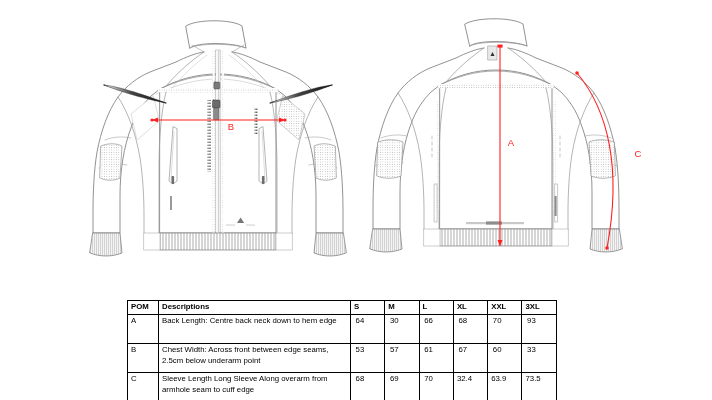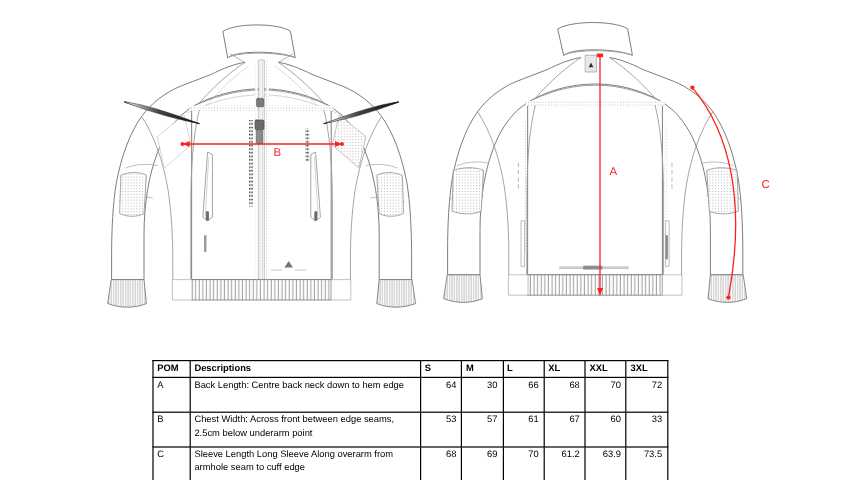--- a/index.html
+++ b/index.html
@@ -61,21 +61,21 @@
     vertical-align: middle;
   }
   table.spec tbody td.pom {
     width: 31px;
   }
   table.spec tbody td.desc {
     width: 192px;
   }
   table.spec tbody td.num {
     text-align: right;
-    padding-right: 4px;
+    padding-right: 20px;
   }
   table.spec tbody tr {
     height: 29px;
   }
   col.c-pom   { width: 31px; }
   col.c-desc  { width: 192px; }
   col.c-size  { width: 34.3px; }
 </style>
 </head>
 <body>
@@ -323,37 +323,37 @@
     </thead>
     <tbody>
       <tr>
         <td class="pom">A</td>
         <td class="desc">Back Length: Centre back neck down to hem edge</td>
         <td class="num">64</td>
         <td class="num">30</td>
         <td class="num">66</td>
         <td class="num">68</td>
         <td class="num">70</td>
-        <td class="num">72</td>
+        <td class="num">93</td>
       </tr>
       <tr>
         <td class="pom">B</td>
         <td class="desc">Chest Width: Across front between edge seams, 2.5cm below underarm point</td>
         <td class="num">53</td>
         <td class="num">57</td>
         <td class="num">61</td>
         <td class="num">67</td>
         <td class="num">60</td>
         <td class="num">33</td>
       </tr>
       <tr>
         <td class="pom">C</td>
         <td class="desc">Sleeve Length Long Sleeve Along overarm from armhole seam to cuff edge</td>
         <td class="num">68</td>
         <td class="num">69</td>
         <td class="num">70</td>
-        <td class="num">61.2</td>
+        <td class="num">32.4</td>
         <td class="num">63.9</td>
         <td class="num">73.5</td>
       </tr>
     </tbody>
   </table>
 </div>
 
 </body></html>

